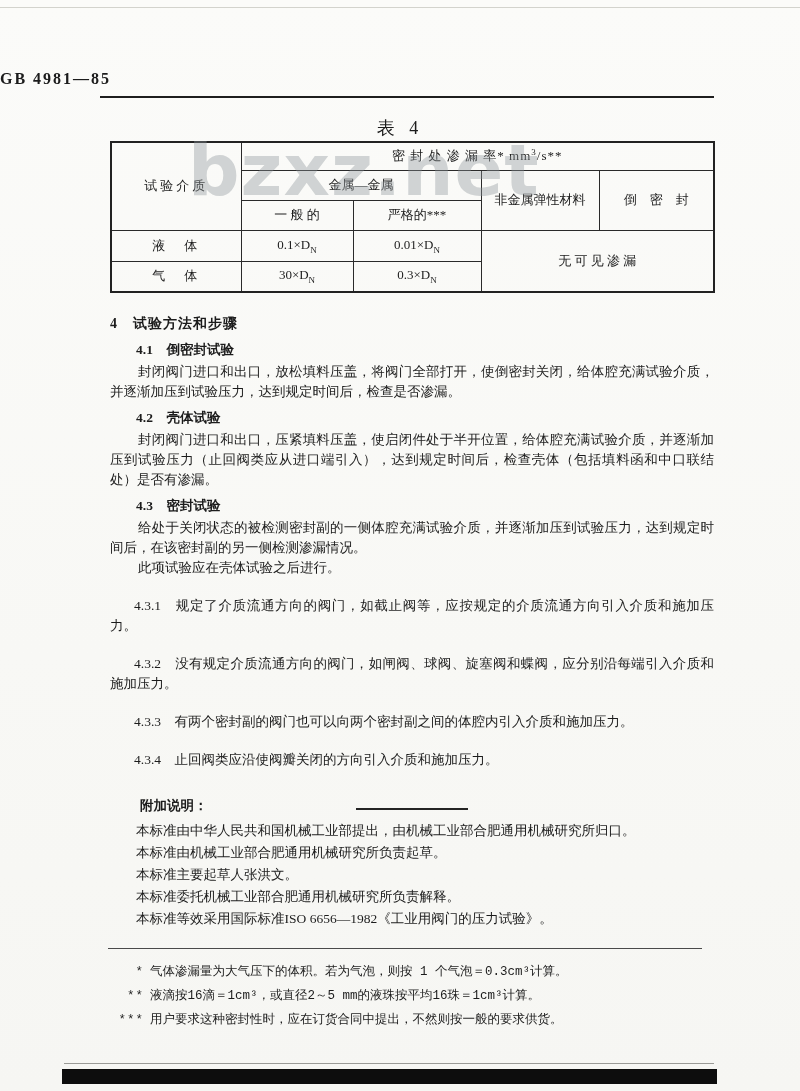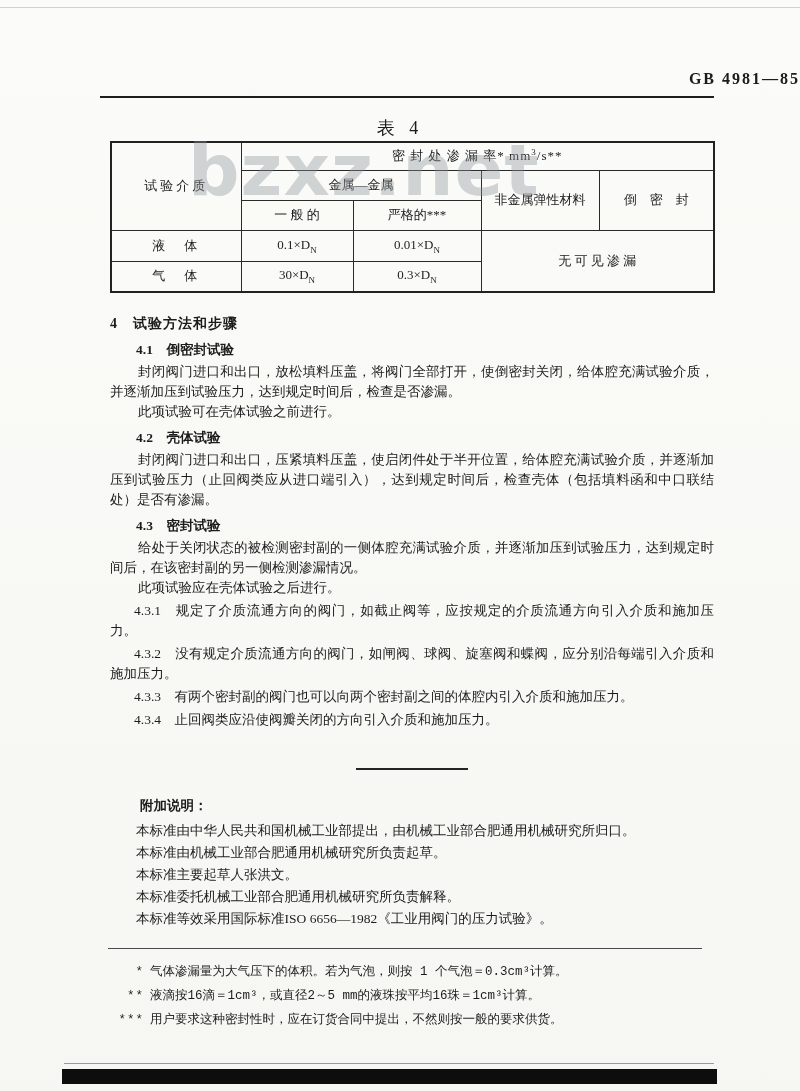--- a/index.html
+++ b/index.html
@@ -4,21 +4,21 @@
 <style>
   * { margin:0; padding:0; box-sizing:border-box; }
   body { background:#e8e8e6; font-family:"Liberation Serif","DejaVu Serif",serif; }
   .page {
     position:relative; width:800px; height:1091px; margin:0 auto;
     background:linear-gradient(180deg,#fbfbf9 0%, #f8f8f5 60%, #f6f6f3 100%);
     color:#1c1c1c; overflow:hidden;
   }
   .top-edge { position:absolute; top:7px; left:0; width:100%; height:1px; background:#d3d3cd; }
 
-  .doc-number { position:absolute; top:70px; left:0; width:100%; text-align:right;
+  .doc-number { position:absolute; top:70px; left:0; width:100%; text-align:left;
     font-size:16px; font-weight:bold; letter-spacing:2px; font-family:"Liberation Serif",serif; }
   .header-rule { position:absolute; top:96px; left:100px; width:614px; height:2px; background:#1e1e1e; }
 
   .table-caption { position:absolute; top:116px; left:0; width:100%; text-align:center;
     font-size:18px; letter-spacing:5px; }
 
   .spec-table { position:absolute; top:141px; left:110px; width:603px;
     border-collapse:collapse; table-layout:fixed; font-size:13px; }
   .spec-table td { border:1px solid #2a2a2a; text-align:center; padding:0 0; vertical-align:middle; }
   .spec-table { border:2px solid #222; }
@@ -33,21 +33,21 @@
 
   .watermark { position:absolute; top:128px; left:188px; z-index:5; pointer-events:none;
     font-family:"DejaVu Sans",sans-serif; font-weight:bold; font-size:72px;
     color:rgba(140,146,152,0.38); letter-spacing:1px; }
 
   .content { position:absolute; top:314px; left:110px; width:604px;
     font-size:13.5px; line-height:20px; text-align:justify; }
   .h-main { font-weight:bold; font-size:14px; letter-spacing:1px; margin-bottom:0; }
   .h-sub  { font-weight:bold; margin:6px 0 2px 26px; }
   .para   { text-indent:28px; }
-  .para-num { text-indent:24px; margin-top:3px; }
+  .para-num { text-indent:24px; margin-top:18px; }
 
   .divider { width:112px; height:0; border-top:2px solid #242424; margin:38px auto 0 auto; }
 
   .notes { position:absolute; top:795px; left:110px; width:604px; font-size:13.5px; line-height:21px; }
   .notes-title { font-weight:bold; margin:0 0 4px 30px; }
   .notes p { margin:0 0 1px 26px; }
 
   .footnote-rule { position:absolute; top:948px; left:108px; width:594px; height:1px; background:#4a4a4a; }
   .footnotes { position:absolute; top:960px; left:114px; width:590px; font-size:12.5px; line-height:24px; }
   .fn-row { white-space:nowrap; overflow:hidden;font-family:Liberation Mono, monospace; }
@@ -104,21 +104,20 @@
     </tbody>
   </table>
 
   <div class="watermark">bzxz.net</div>
 
   <div class="content">
     <div class="h-main">4　试验方法和步骤</div>
 
     <div class="h-sub">4.1　倒密封试验</div>
     <p class="para">封闭阀门进口和出口，放松填料压盖，将阀门全部打开，使倒密封关闭，给体腔充满试验介质，并逐渐加压到试验压力，达到规定时间后，检查是否渗漏。</p>
-    <p class="para">此项试验可在壳体试验之前进行。</p>
 
     <div class="h-sub">4.2　壳体试验</div>
     <p class="para">封闭阀门进口和出口，压紧填料压盖，使启闭件处于半开位置，给体腔充满试验介质，并逐渐加压到试验压力（止回阀类应从进口端引入），达到规定时间后，检查壳体（包括填料函和中口联结处）是否有渗漏。</p>
 
     <div class="h-sub">4.3　密封试验</div>
     <p class="para">给处于关闭状态的被检测密封副的一侧体腔充满试验介质，并逐渐加压到试验压力，达到规定时间后，在该密封副的另一侧检测渗漏情况。</p>
     <p class="para">此项试验应在壳体试验之后进行。</p>
 
     <p class="para-num">4.3.1　规定了介质流通方向的阀门，如截止阀等，应按规定的介质流通方向引入介质和施加压力。</p>
     <p class="para-num">4.3.2　没有规定介质流通方向的阀门，如闸阀、球阀、旋塞阀和蝶阀，应分别沿每端引入介质和施加压力。</p>

